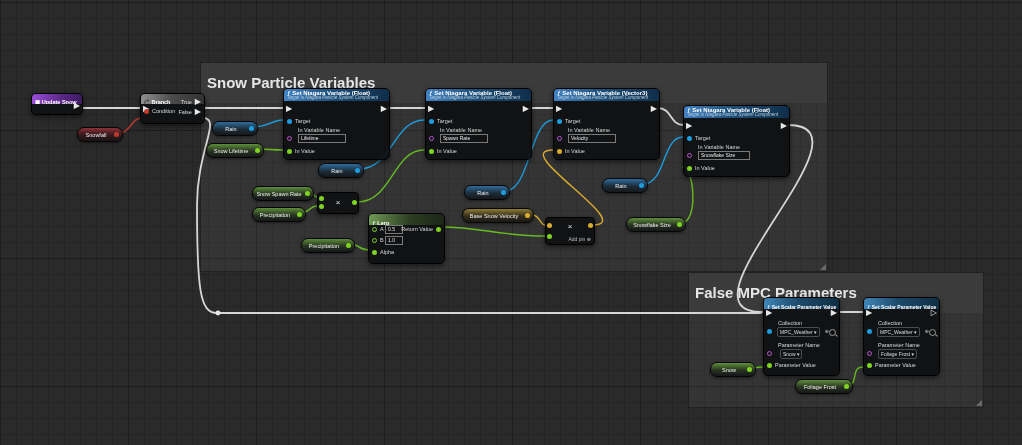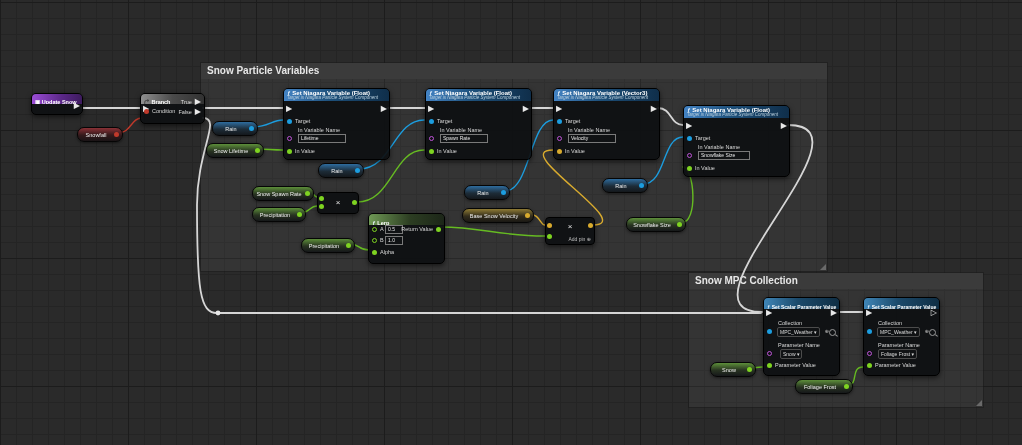--- a/index.html
+++ b/index.html
@@ -9,22 +9,22 @@
     background-color:#2a2a2a;
     background-image:
       linear-gradient(#1c1c1c 1px,transparent 1px),
       linear-gradient(90deg,#1c1c1c 1px,transparent 1px),
       linear-gradient(#242424 1px,transparent 1px),
       linear-gradient(90deg,#242424 1px,transparent 1px);
     background-size:128px 128px,128px 128px,16px 16px,16px 16px;
     background-position:0 2px,0 0,0 2px,0 0;
   }
   .comment{position:absolute;z-index:1;background:rgba(150,150,150,0.10);border:1px solid rgba(0,0,0,0.35);}
-  .comment-h{height:16px;background:#3b3b3b;color:#e6e6e6;font-size:10px;font-weight:bold;
-    line-height:16px;padding:0 6px;white-space:nowrap;overflow:hidden;}
+  .comment-h{height:16px;background:#3b3b3b;color:#e6e6e6;font-size:15px;font-weight:bold;
+    line-height:16px;padding:12px 6px;white-space:nowrap;overflow:hidden;}
   .resize{position:absolute;right:1px;bottom:1px;width:0;height:0;
     border-left:6px solid transparent;border-bottom:6px solid #6a6a6a;}
   #wires{position:absolute;left:0;top:0;z-index:2;}
   .node{position:absolute;z-index:3;background:rgba(14,16,18,0.93);border:1px solid #000;
     border-radius:5px;box-shadow:0 2px 5px rgba(0,0,0,0.55);color:#ddd;}
   .nh{border-radius:4px 4px 0 0;padding:1px 4px 1px 3px;overflow:hidden;white-space:nowrap;}
   .nh.blue{background:linear-gradient(90deg,#4383c4,#1d4f79 45%,#0f2e4a);}
   .nh.teal{background:linear-gradient(90deg,#3f86b8,#1c4a6b 45%,#0f2e44);}
   .nh.green{background:linear-gradient(90deg,#6f9955,#2c3d22 55%,#1c2618);}
   .nh.gray{background:linear-gradient(90deg,#909090,#4a4a4a 50%,#323232);}
@@ -64,21 +64,21 @@
 <div id="canvas">
 
   <div class="comment" style="left:200px;top:62px;width:626px;height:208px">
     <div class="comment-h">
       <span>Snow Particle Variables</span>
     </div>
     <div class="resize"></div>
   </div>
   <div class="comment" style="left:688px;top:272px;width:294px;height:134px">
     <div class="comment-h">
-      <span>Snow MPC Collection</span>
+      <span>False MPC Parameters</span>
     </div>
     <div class="resize"></div>
   </div>
 
   <svg id="wires" width="1022" height="445">
     <g fill="none" stroke-linecap="round">
       <path d="M81,108 H141" stroke="#d6d6d6" stroke-width="1.8"></path>
       <path d="M118,133 C131,133 131,118 142,118" stroke="#c0392b" stroke-width="1.4"></path>
       <path d="M203,108 H283" stroke="#d6d6d6" stroke-width="1.8"></path>
       <path d="M203,118 C222,118 197,150 197,205 C197,290 200,313 217,313 H761" stroke="#d6d6d6" stroke-width="1.8"></path>

